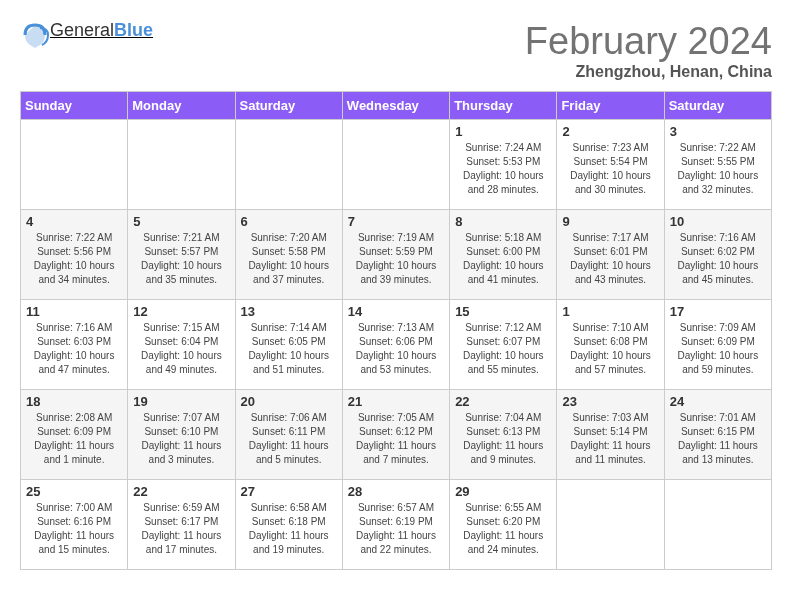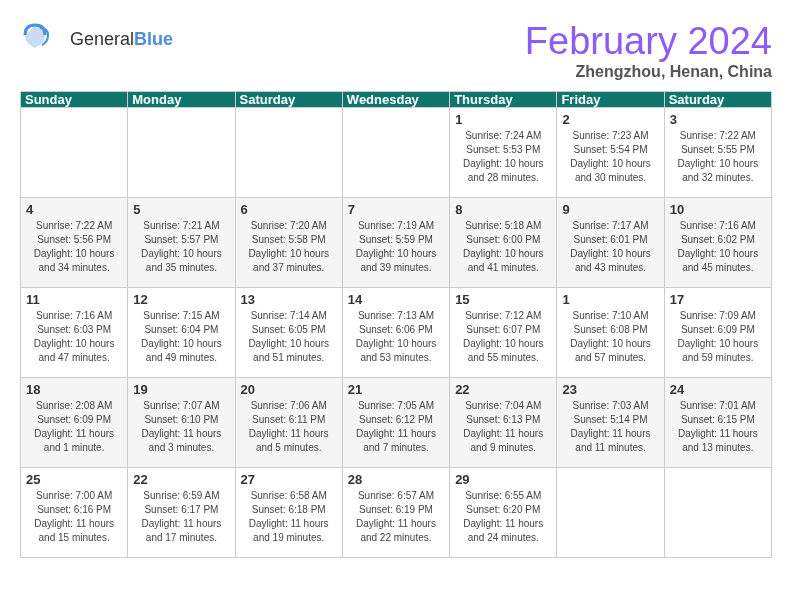--- a/index.html
+++ b/index.html
@@ -11,42 +11,43 @@
       padding: 20px;
     }
     .header {
       display: flex;
       justify-content: space-between;
       align-items: flex-start;
       margin-bottom: 10px;
     }
     .logo {
       display: flex;
-      align-items: flex-end;
-      gap: 20px;
+      align-items: flex-start;
+      gap: 0;
+      text-decoration: underline;
     }
     .logo-text-general { font-size: 18px; color: #333; font-weight: normal; }
     .logo-text-blue { font-size: 18px; color: #4a90d9; font-weight: bold; }
     .logo-icon {
       width: 30px;
       height: 30px;
     }
     .title-block { text-align: right; }
-    .month-title { font-size: 38px; color: #8b5cf6; font-weight: 300; }
+    .month-title { font-size: 38px; color: #737373; font-weight: 300; }
     .location { font-size: 16px; color: #555; font-weight: bold; }
     table {
       width: 100%;
       border-collapse: collapse;
       table-layout: fixed;
     }
     thead tr th {
-      background-color: #0f766e;
+      background-color: #8b5cf6;
       color: #fff;
       font-size: 13px;
-      padding: 0 4px;
+      padding: 6px 4px;
       text-align: left;
       border: 1px solid #ccc;
     }
     tbody tr td {
       border: 1px solid #ccc;
       vertical-align: top;
       padding: 4px 5px;
       font-size: 10.5px;
       color: #333;
       height: 90px;

